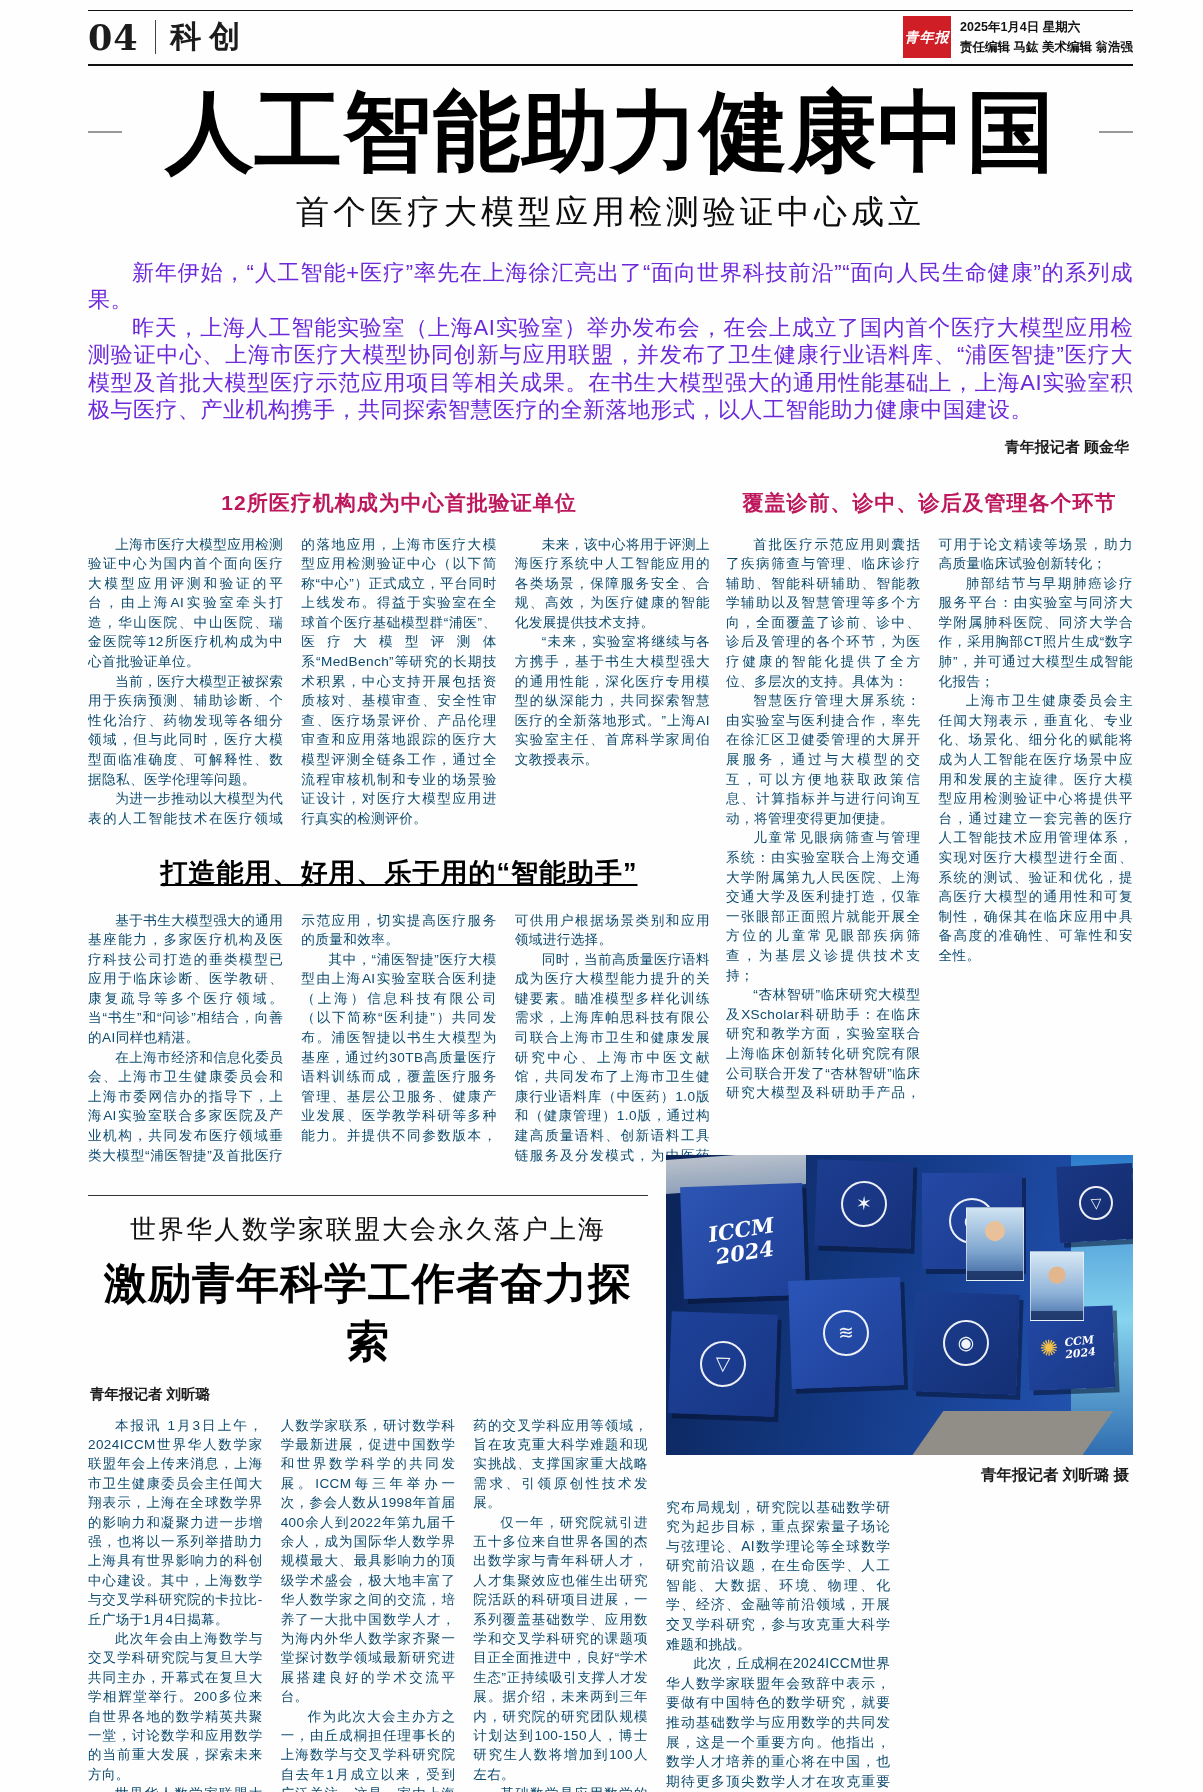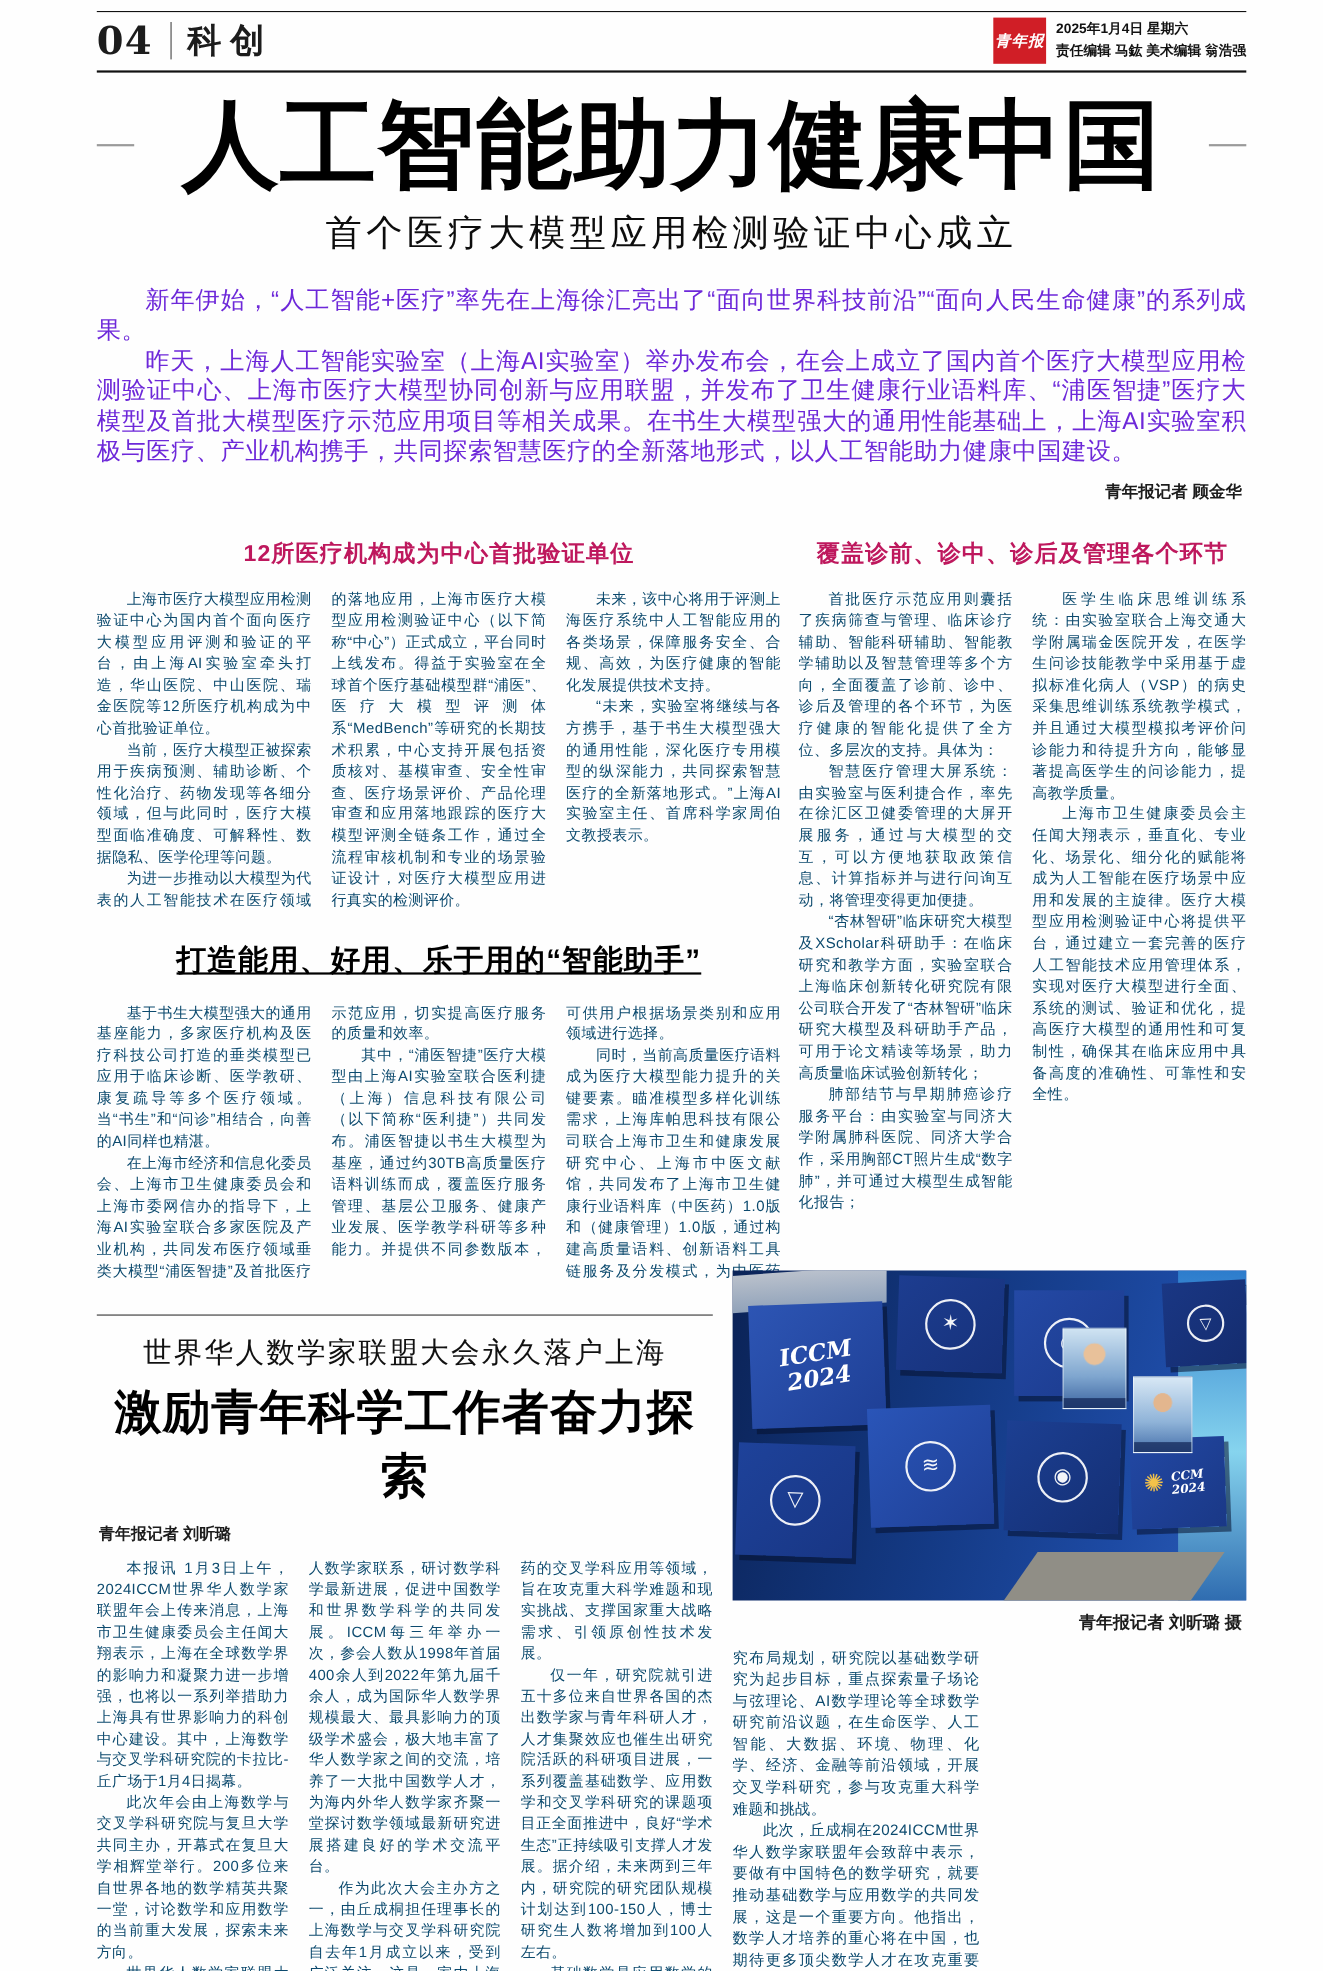--- a/index.html
+++ b/index.html
@@ -13,21 +13,21 @@
   
   .masthead-bar {
     display: flex; align-items: center; justify-content: space-between;
     border-top: 1.5px solid #111; border-bottom: 2px solid #111;
     padding: 5px 0 6px 0; height: 56px;
   }
   .mast-left { display: flex; align-items: center; }
   .page-num { font-family: "DejaVu Serif", serif; font-weight: bold; font-size: 35px; letter-spacing: 1px; }
   .mast-sep { width: 1.5px; height: 34px; background: #444; margin: 0 14px 0 16px; }
   .section-name { font-size: 31px; font-weight: 700; letter-spacing: 8px; }
-  .mast-right { display: flex; gap: 9px; }
+  .mast-right { display: flex; align-items: center; gap: 9px; }
   .mast-logo {
     width: 48px; height: 42px; background: #d01e26; color: #fff;
     display: flex; align-items: center; justify-content: center;
     font-weight: bold; font-style: italic; font-size: 14px; line-height: 1.05;
     text-align: center; letter-spacing: 1px;
   }
   .mast-dates { font-size: 12.5px; font-weight: bold; line-height: 1.6; color: #111; }
   
   .headline-row { display: flex; align-items: center; gap: 10px; margin-top: 20px; }
   .flank-rule { width: 34px; height: 2px; background: #9a9a9a; flex: none; }
@@ -162,23 +162,23 @@
             <p class="para">在上海市经济和信息化委员会、上海市卫生健康委员会和上海市委网信办的指导下，上海AI实验室联合多家医院及产业机构，共同发布医疗领域垂类大模型“浦医智捷”及首批医疗示范应用，切实提高医疗服务的质量和效率。</p>
             <p class="para">其中，“浦医智捷”医疗大模型由上海AI实验室联合医利捷（上海）信息科技有限公司（以下简称“医利捷”）共同发布。浦医智捷以书生大模型为基座，通过约30TB高质量医疗语料训练而成，覆盖医疗服务管理、基层公卫服务、健康产业发展、医学教学科研等多种能力。并提供不同参数版本，可供用户根据场景类别和应用领域进行选择。</p>
             <p class="para">同时，当前高质量医疗语料成为医疗大模型能力提升的关键要素。瞄准模型多样化训练需求，上海库帕思科技有限公司联合上海市卫生和健康发展研究中心、上海市中医文献馆，共同发布了上海市卫生健康行业语料库（中医药）1.0版和（健康管理）1.0版，通过构建高质量语料、创新语料工具链服务及分发模式，为中医药及健康管理领域医疗大模型的训练优化提供坚实数据支撑。</p>
           </div>
       </div>
       <div class="right-group">
         <h3 class="col-heading">覆盖诊前、诊中、诊后及管理各个环节</h3>
         <div class="cols cols-2 tall-cols">
             <p class="para">首批医疗示范应用则囊括了疾病筛查与管理、临床诊疗辅助、智能科研辅助、智能教学辅助以及智慧管理等多个方向，全面覆盖了诊前、诊中、诊后及管理的各个环节，为医疗健康的智能化提供了全方位、多层次的支持。具体为：</p>
             <p class="para">智慧医疗管理大屏系统：由实验室与医利捷合作，率先在徐汇区卫健委管理的大屏开展服务，通过与大模型的交互，可以方便地获取政策信息、计算指标并与进行问询互动，将管理变得更加便捷。</p>
+            <p class="para">儿童常见眼病筛查与管理系统：由实验室联合上海交通大学附属第九人民医院、上海交通大学及医利捷打造，仅靠一张眼部正面照片就能开展全方位的儿童常见眼部疾病筛查，为基层义诊提供技术支持；</p>
             <p class="para">“杏林智研”临床研究大模型及XScholar科研助手：在临床研究和教学方面，实验室联合上海临床创新转化研究院有限公司联合开发了“杏林智研”临床研究大模型及科研助手产品，可用于论文精读等场景，助力高质量临床试验创新转化；</p>
             <p class="para">肺部结节与早期肺癌诊疗服务平台：由实验室与同济大学附属肺科医院、同济大学合作，采用胸部CT照片生成“数字肺”，并可通过大模型生成智能化报告；</p>
-            <p class="para">医学生临床思维训练系统：由实验室联合上海交通大学附属瑞金医院开发，在医学生问诊技能教学中采用基于虚拟标准化病人（VSP）的病史采集思维训练系统教学模式，并且通过大模型模拟考评价问诊能力和待提升方向，能够显著提高医学生的问诊能力，提高教学质量。</p>
             <p class="para">上海市卫生健康委员会主任闻大翔表示，垂直化、专业化、场景化、细分化的赋能将成为人工智能在医疗场景中应用和发展的主旋律。医疗大模型应用检测验证中心将提供平台，通过建立一套完善的医疗人工智能技术应用管理体系，实现对医疗大模型进行全面、系统的测试、验证和优化，提高医疗大模型的通用性和可复制性，确保其在临床应用中具备高度的准确性、可靠性和安全性。</p>
           </div>
       </div>
     </div>
   </section>
 
   <section class="bottom-section">
     <div class="bottom-left">
       <div class="kicker">世界华人数学家联盟大会永久落户上海</div>
       <h2 class="bottom-headline">激励青年科学工作者奋力探索</h2>

